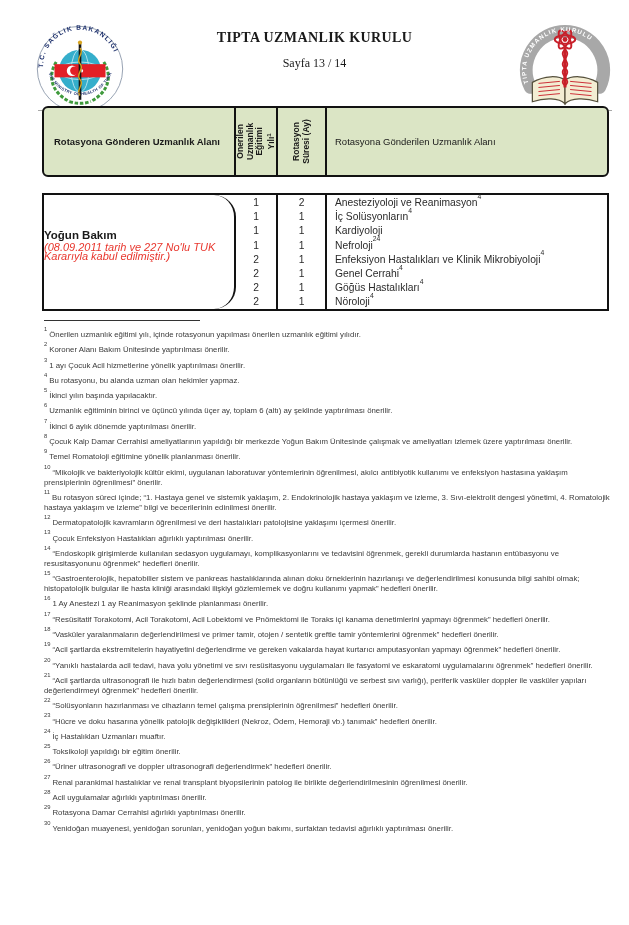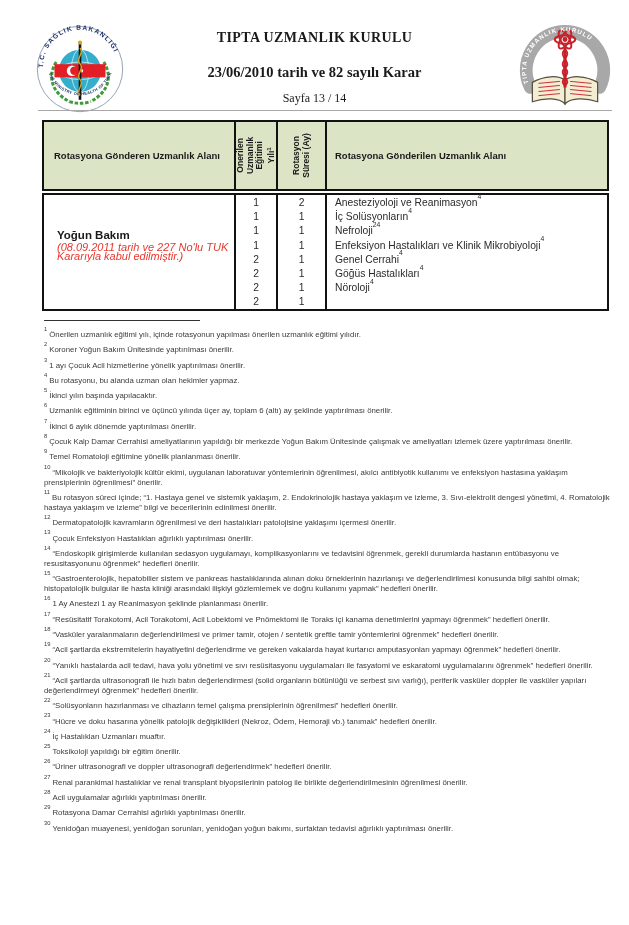--- a/index.html
+++ b/index.html
@@ -17,36 +17,36 @@
   .title    { font-size:14px; font-weight:bold; letter-spacing:.4px; }
   .decision { margin-top:18px; font-size:14.5px; font-weight:bold; }
   .pageno   { margin-top:10px; font-size:12px; }
   .hr-thin  { position:absolute; left:38px; top:110px; width:574px; height:1px; background:#a8a8a8; }
 
   
   .thead, .tbody {
     position:absolute; left:42px; width:567px; display:flex;
     border:2px solid #121212;
   }
-  .thead { top:120px; height:71px; background:#dbe5c5; }
+  .thead { top:106px; height:71px; background:#dbe5c5;border-radius:6px; }
   .tbody { top:193px; height:118px; background:#ffffff; }
   .c  { height:100%; }
   .c1 { width:192px; border-right:2px solid #121212; }
   .c2 { width:42px;  border-right:2px solid #121212; }
   .c3 { width:49px;  border-right:2px solid #121212; }
   .c4 { flex:1; }
   .thead .c1 { display:flex; align-items:center; padding-left:10px;
                font-weight:bold; font-size:9.5px; }
   .thead .c4 { display:flex; align-items:center; padding-left:8px;
-               font-weight:bold; font-size:9.5px; }
+               font-weight:normal; font-size:9.5px; }
   .vwrap { display:flex; align-items:center; justify-content:center; }
   .vtext { transform:rotate(-90deg); width:60px; text-align:center;
            font-weight:bold; font-size:8.5px; line-height:9.5px; }
   .vtext sup { font-size:6px; }
-  .sender { display:flex; flex-direction:column; justify-content:center; padding:0 8px 14px 13px; }
+  .sender { display:flex; flex-direction:column; justify-content:center; padding:0 8px 14px 0;border-radius:22px; }
   .sname  { font-weight:bold; font-size:11.5px; }
   .snote  { margin-top:2px; width:176px; font-size:11px; line-height:9px;
             font-style:italic; color:#e8362d; }
   .nums  { text-align:center; padding-top:1px; }
   .specs { padding-left:8px; padding-top:1px; }
   .bl    { height:14.2px; line-height:14.2px; font-size:10.3px; color:#2a2a2a; white-space:nowrap; }
   .bl sup { font-size:6.8px; line-height:0; position:relative; top:-3px; }
 
   
   .footnotes { position:absolute; left:44px; top:320px; width:568px;
@@ -85,21 +85,20 @@
     <text font-size="7.5" font-weight="bold" fill="#1c2f6b" letter-spacing="1.4">
       <textPath href="#arcLT" startOffset="9%">T.C. SAĞLIK BAKANLIĞI</textPath>
     </text>
     <text font-size="4.6" font-weight="bold" fill="#1c2f6b" letter-spacing="0.4">
       <textPath href="#arcLB" startOffset="1%">THE MINISTRY OF HEALTH OF TURKEY</textPath>
     </text>
   </svg>
 
   <div class="titles">
     <div class="title">TIPTA UZMANLIK KURULU</div>
-    <div class="decision">23/06/2010 tarih ve 82 sayılı Karar</div>
     <div class="pageno">Sayfa 13 / 14</div>
   </div>
 
   <svg class="logo-right" viewBox="0 0 100 100">
     <path id="arcR" d="M 16,74 A 38,38 0 1 1 84,74" stroke="#a8a8a8" stroke-width="12.5" fill="none" stroke-linecap="round"></path>
     <path d="M 18,69 C 30,62 44,62 50,67 L 50,90 C 44,84 30,84 18,88 Z" fill="#f3edd3" stroke="#55503c" stroke-width="1.2"></path>
     <path d="M 82,69 C 70,62 56,62 50,67 L 50,90 C 56,84 70,84 82,88 Z" fill="#f3edd3" stroke="#55503c" stroke-width="1.2"></path>
     <g stroke="#c8202a" stroke-width="0.9">
       <line x1="24" y1="70" x2="45" y2="68"></line>
         <line x1="24" y1="74" x2="45" y2="72"></line>
@@ -162,32 +161,33 @@
       <div class="bl">1</div>
       <div class="bl">1</div>
       <div class="bl">1</div>
       <div class="bl">1</div>
       <div class="bl">1</div>
       <div class="bl">1</div>
     </div>
     <div class="c c4 specs">
       <div class="bl"><span>Anesteziyoloji ve Reanimasyon</span><sup>4</sup></div>
       <div class="bl"><span>İç Solüsyonların</span><sup>4</sup></div>
+      <div class="bl"><span>Kardiyoloji</span><sup></sup></div>
       <div class="bl"><span>Nefroloji</span><sup>24</sup></div>
       <div class="bl"><span>Enfeksiyon Hastalıkları ve Klinik Mikrobiyoloji</span><sup>4</sup></div>
       <div class="bl"><span>Genel Cerrahi</span><sup>4</sup></div>
       <div class="bl"><span>Göğüs Hastalıkları</span><sup>4</sup></div>
       <div class="bl"><span>Nöroloji</span><sup>4</sup></div>
     </div>
   </div>
 
   <div class="footnotes">
     <div class="fnsep"></div>
     <div class="fn"><sup class="fnum">1</sup><span>Önerilen uzmanlık eğitimi yılı, içinde rotasyonun yapılması önerilen uzmanlık eğitimi yılıdır.</span></div>
-    <div class="fn"><sup class="fnum">2</sup><span>Koroner Yoğun Bakım Ünitesinde yaptırılması önerilir.</span></div>
+    <div class="fn"><sup class="fnum">2</sup><span>Koroner Alanı Bakım Ünitesinde yaptırılması önerilir.</span></div>
     <div class="fn"><sup class="fnum">3</sup><span>1 ayı Çocuk Acil hizmetlerine yönelik yaptırılması önerilir.</span></div>
     <div class="fn"><sup class="fnum">4</sup><span>Bu rotasyonu, bu alanda uzman olan hekimler yapmaz.</span></div>
     <div class="fn"><sup class="fnum">5</sup><span>İkinci yılın başında yapılacaktır.</span></div>
     <div class="fn"><sup class="fnum">6</sup><span>Uzmanlık eğitiminin birinci ve üçüncü yılında üçer ay, toplam 6 (altı) ay şeklinde yaptırılması önerilir.</span></div>
     <div class="fn"><sup class="fnum">7</sup><span>İkinci 6 aylık dönemde yaptırılması önerilir.</span></div>
     <div class="fn"><sup class="fnum">8</sup><span>Çocuk Kalp Damar Cerrahisi ameliyatlarının yapıldığı bir merkezde Yoğun Bakım Ünitesinde çalışmak ve ameliyatları izlemek üzere yaptırılması önerilir.</span></div>
     <div class="fn"><sup class="fnum">9</sup><span>Temel Romatoloji eğitimine yönelik planlanması önerilir.</span></div>
     <div class="fn"><sup class="fnum">10</sup><span>“Mikolojik ve bakteriyolojik kültür ekimi, uygulanan laboratuvar yöntemlerinin öğrenilmesi, akılcı antibiyotik kullanımı ve enfeksiyon hastasına yaklaşım prensiplerinin öğrenilmesi” önerilir.</span></div>
     <div class="fn"><sup class="fnum">11</sup><span>Bu rotasyon süreci içinde;  “1. Hastaya genel ve sistemik yaklaşım, 2. Endokrinolojik hastaya yaklaşım ve izleme, 3. Sıvı-elektrolit dengesi yönetimi,  4. Romatolojik hastaya yaklaşım ve izleme” bilgi ve becerilerinin edinilmesi önerilir.</span></div>
     <div class="fn"><sup class="fnum">12</sup><span>Dermatopatolojik kavramların öğrenilmesi ve deri hastalıkları patolojisine yaklaşımı içermesi önerilir.</span></div>

